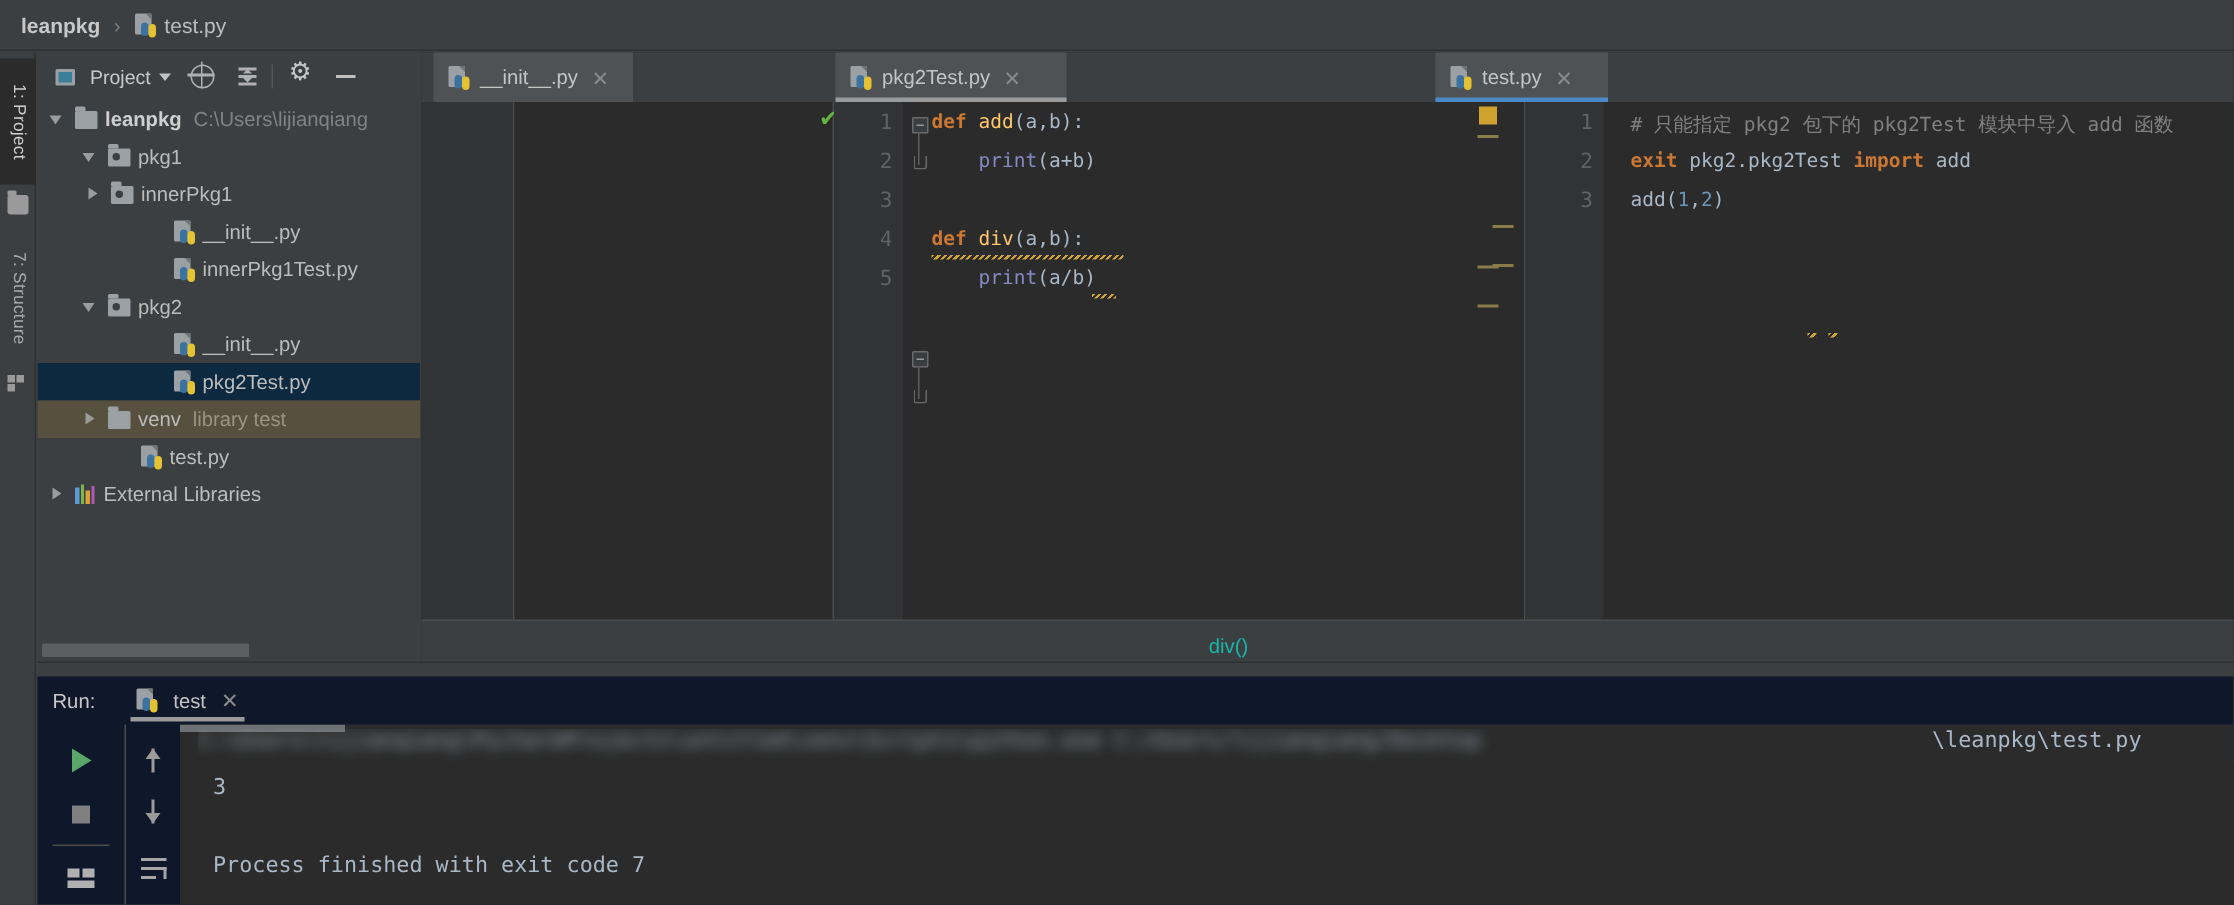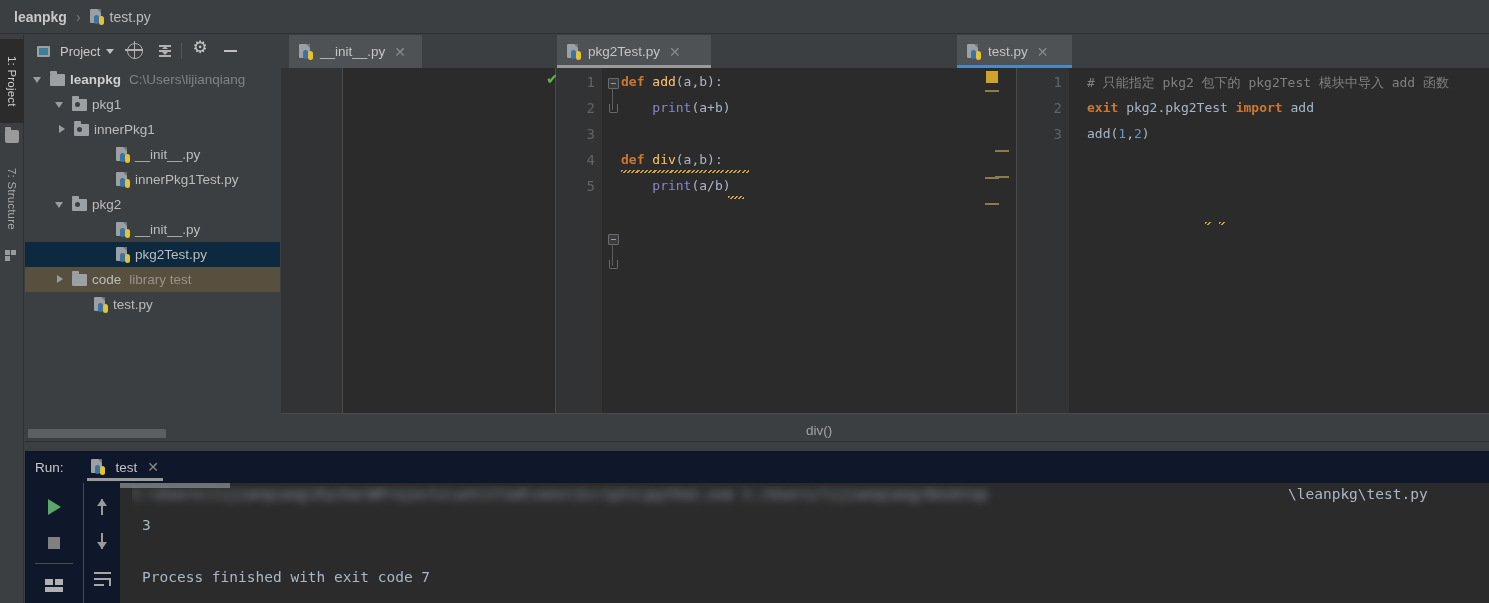--- a/index.html
+++ b/index.html
@@ -143,21 +143,21 @@
   .hl-row{position:absolute;left:0;background:#323232;}
 
   .checkmark{position:absolute;color:#62b543;font-size:15px;font-weight:bold;}
   .marker-sq{position:absolute;width:12px;height:12px;background:#cfa32b;}
   .mk-tick{position:absolute;width:14px;height:2px;background:#8a7d4a;}
 
   #breadcrumbbar{
     position:absolute;left:0;top:378px;width:1208px;height:32px;background:#3c3f41;
     border-top:1px solid #4b4b4b;display:flex;align-items:center;justify-content:center;
   }
-  #breadcrumbbar .bc{font-size:13.5px;color:#a3a3a3;margin-left:-132px;}
+  #breadcrumbbar .bc{font-size:13.5px;color:#14b8a6;margin-left:-132px;}
 
   
   #runpanel{position:absolute;left:25px;top:451px;width:1464px;height:157px;background:#0f172a;}
   #runhead{position:absolute;left:0;top:0;width:1464px;height:32px;display:flex;align-items:center;}
   #runhead .rlbl{margin-left:10px;color:#c9c9c9;font-size:13.5px;}
   #runtab{position:relative;margin-left:23px;height:32px;display:flex;align-items:center;padding:0 4px;}
   #runtab .rtl{color:#c4c4c4;font-size:13.5px;margin-left:6px;}
   #runtab .rtx{margin-left:10px;color:#8a8a8a;font-size:14px;}
   #runtab .ul{position:absolute;left:0;bottom:2px;height:3px;width:100%;background:#9a9a9a;}
 
@@ -325,34 +325,45 @@
             <b class="b1"></b>
             <b class="b2"></b>
           </span>
         </span>
         <span class="lbl">pkg2Test.py</span>
       </div>
       <div class="row venv" style="padding-left: 30px;">
         <span class="arrow r"></span>
         <span style="width:6px;flex:0 0 auto;"></span>
         <span class="folder"></span>
-        <span class="lbl">code</span>
+        <span class="lbl">venv</span>
         <span class="dim2">library test</span>
       </div>
       <div class="row" style="padding-left: 52px;">
         <span class="arrow"></span>
         <span style="width:6px;flex:0 0 auto;"></span>
         <span class="pyic">
           <span class="pg"></span>
           <span class="pb">
             <b class="b1"></b>
             <b class="b2"></b>
           </span>
         </span>
         <span class="lbl">test.py</span>
+      </div>
+      <div class="row" style="padding-left: 8px;">
+        <span class="arrow r"></span>
+        <span style="width:6px;flex:0 0 auto;"></span>
+        <span class="libic">
+          <i></i>
+          <i></i>
+          <i></i>
+          <i></i>
+        </span>
+        <span class="lbl">External Libraries</span>
       </div>
     </div>
 
   <div id="projscroll">
       <div class="thumb"></div>
     </div>
 </div>
 
 <div id="editorwrap">
 

